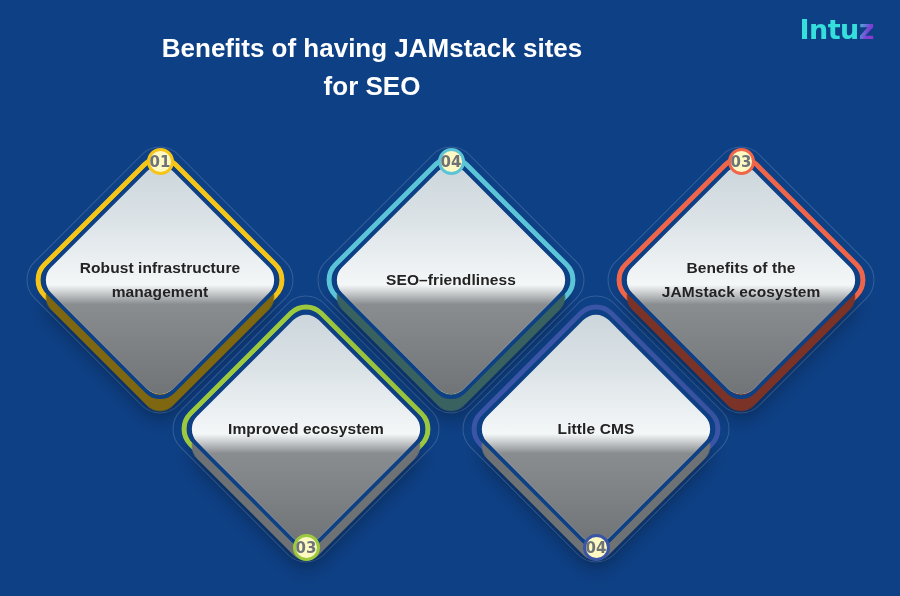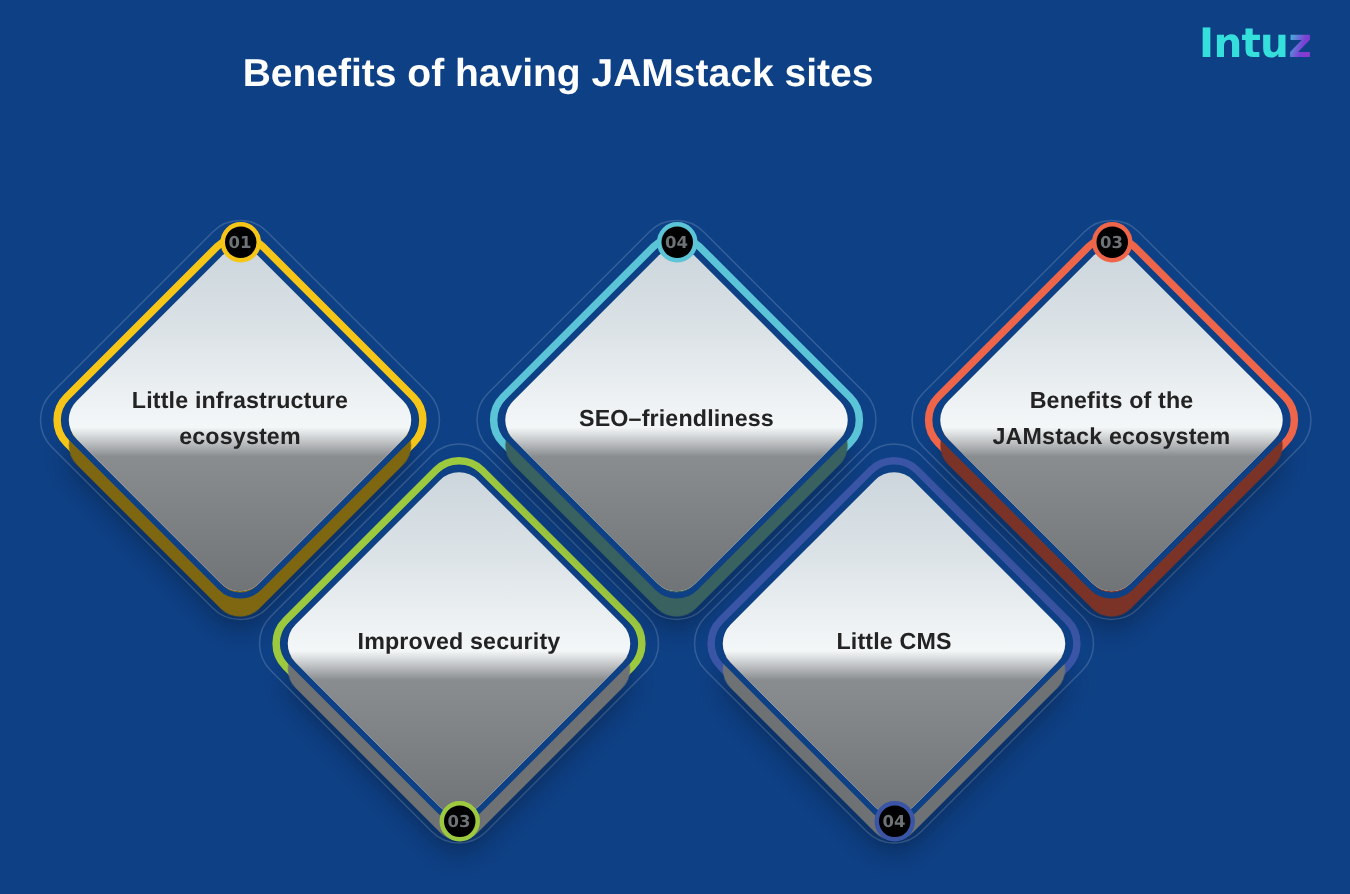--- a/index.html
+++ b/index.html
@@ -120,25 +120,25 @@
     font-size:15.5px; font-weight:700; line-height:1.55;
     letter-spacing:.1px;
     pointer-events:none;
   }
 
   
   .badge{
     position:absolute; left:50%;
     width:27px; height:27px; margin-left:-13.5px;
     border-radius:50%;
-    background:#000000;
+    background:#fef9c3;
     border:3.5px solid var(--acc);
     box-sizing:border-box;
     display:flex; align-items:center; justify-content:center;
-    font-size:11px; font-weight:600; color:#6E7377;
+    font-size:15px; font-weight:600; color:#6E7377;
     font-family:"DejaVu Sans",sans-serif;
   }
   .badge.top{ top:-132px; }
   .badge.bottom{ top:105px; }
 
   
   .layer-ambient{z-index:1}
   .layer-faint{z-index:2}
   .layer-color{z-index:3}
   .layer-shadow{z-index:4}
@@ -154,20 +154,21 @@
 </head>
 <body style="background: rgb(14, 64, 133);">
 
 <div id="logo">
   <span class="lg-main">Intu</span>
     <span class="lg-z">z</span>
 </div>
 
 <div id="title">
   <div>Benefits of having JAMstack sites</div>
+  <div>for SEO</div>
 </div>
 
 <div id="stage">
     <div class="node" id="n1" style="left: 160px; top: 280px; --acc: #F5C518; --shd: #7E6710;">
       <div class="dia-wrap layer-ambient">
         <div class="tile-ambient"></div>
       </div>
       <div class="dia-wrap layer-faint">
         <div class="ring-faint"></div>
       </div>
@@ -179,21 +180,21 @@
       </div>
       <div class="dia-wrap layer-gap">
         <div class="ring-gap"></div>
       </div>
       <div class="dia-wrap layer-tile">
         <div class="tile"></div>
       </div>
       <div class="dia-wrap layer-bevel">
         <div class="tile-bevel"></div>
       </div>
-      <div class="label layer-label">Little infrastructure ecosystem</div>
+      <div class="label layer-label">Robust infrastructure management</div>
       <div class="badge layer-badge top">01</div>
     </div>
     <div class="node" id="n2" style="left: 306px; top: 429px; --acc: #9DC93F; --shd: #6F7274;">
       <div class="dia-wrap layer-ambient">
         <div class="tile-ambient"></div>
       </div>
       <div class="dia-wrap layer-faint">
         <div class="ring-faint"></div>
       </div>
       <div class="dia-wrap layer-color">
@@ -204,21 +205,21 @@
       </div>
       <div class="dia-wrap layer-gap">
         <div class="ring-gap"></div>
       </div>
       <div class="dia-wrap layer-tile">
         <div class="tile"></div>
       </div>
       <div class="dia-wrap layer-bevel">
         <div class="tile-bevel"></div>
       </div>
-      <div class="label layer-label">Improved security</div>
+      <div class="label layer-label">Improved ecosystem</div>
       <div class="badge layer-badge bottom">03</div>
     </div>
     <div class="node" id="n3" style="left: 451px; top: 280px; --acc: #5BC4D6; --shd: #39615F;">
       <div class="dia-wrap layer-ambient">
         <div class="tile-ambient"></div>
       </div>
       <div class="dia-wrap layer-faint">
         <div class="ring-faint"></div>
       </div>
       <div class="dia-wrap layer-color">

